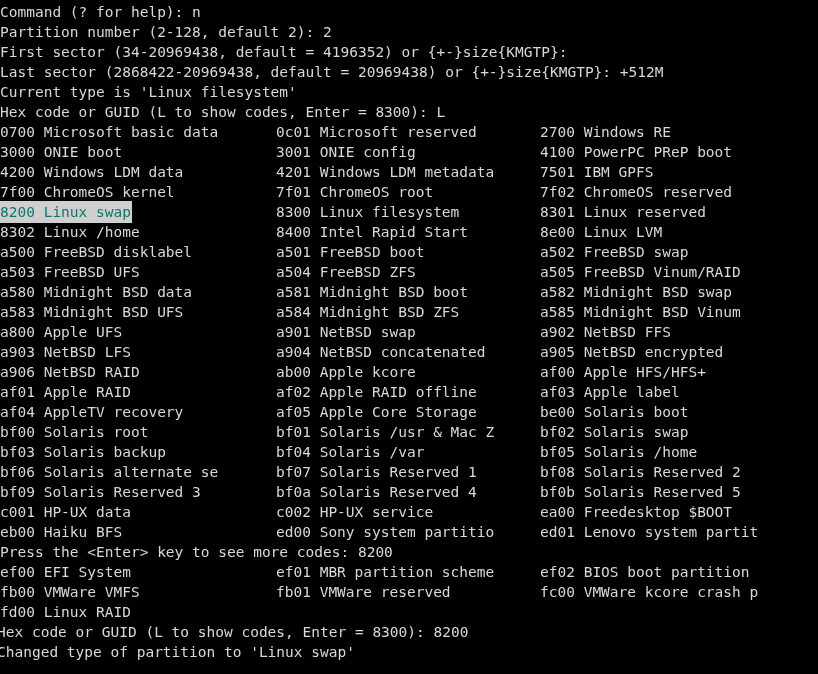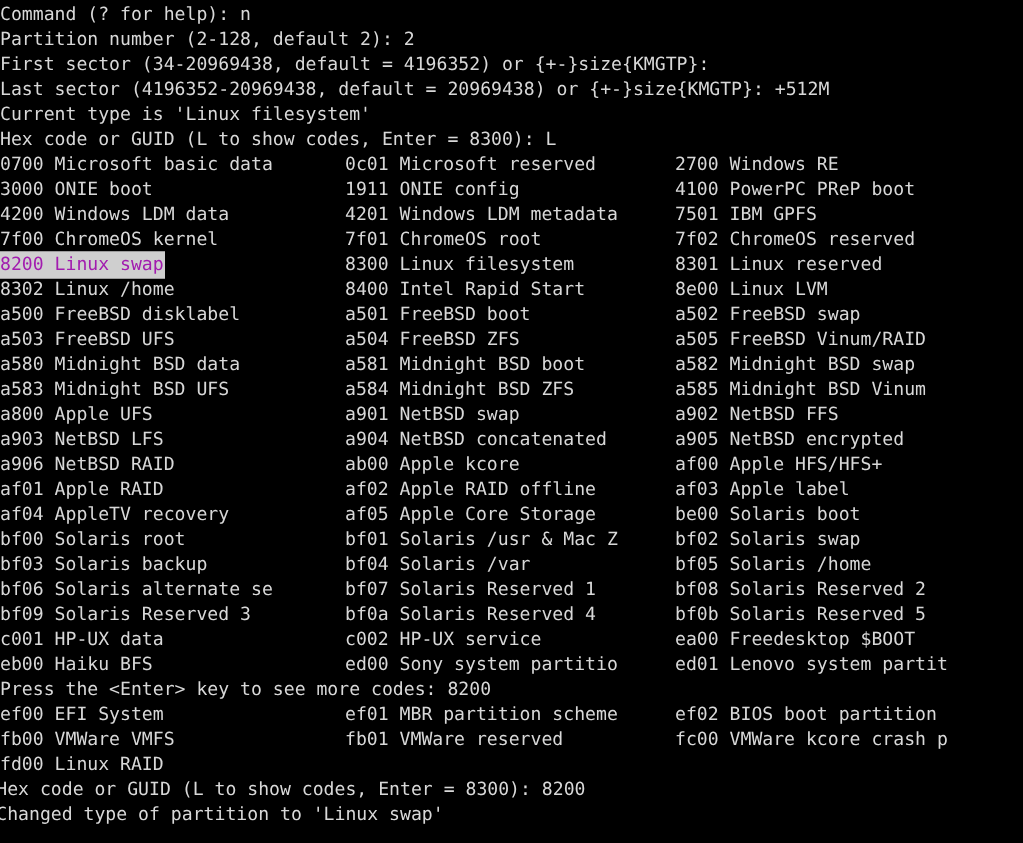--- a/index.html
+++ b/index.html
@@ -47,46 +47,46 @@
     position: absolute;
     top: 0;
     white-space: pre;
     display: inline-block;
   }
   .c0 { left: 0px; }
   .c1 { left: 276px; }
   .c2 { left: 540px; }
   .hl {
     background: #cfcfcf;
-    color: #a21caf;
+    color: #0f766e;
     padding: 1px 1px 1px 0;
     margin: -1px 0;
   }
   .shifted {
     margin-left: -3px;
   }
 </style>
 </head>
 <body>
 
 <div id="terminal">
   <div class="screen">
 
     <div id="prompt-block">
         <div class="line">Command (? for help): n</div>
         <div class="line">Partition number (2-128, default 2): 2</div>
         <div class="line">First sector (34-20969438, default = 4196352) or {+-}size{KMGTP}:</div>
-        <div class="line">Last sector (4196352-20969438, default = 20969438) or {+-}size{KMGTP}: +512M</div>
+        <div class="line">Last sector (2868422-20969438, default = 20969438) or {+-}size{KMGTP}: +512M</div>
         <div class="line">Current type is 'Linux filesystem'</div>
         <div class="line">Hex code or GUID (L to show codes, Enter = 8300): L</div>
       </div>
 
     <div id="table-block">
         <div class="row"><span class="cell c0">0700 Microsoft basic data</span><span class="cell c1">0c01 Microsoft reserved</span><span class="cell c2">2700 Windows RE</span></div>
-        <div class="row"><span class="cell c0">3000 ONIE boot</span><span class="cell c1">1911 ONIE config</span><span class="cell c2">4100 PowerPC PReP boot</span></div>
+        <div class="row"><span class="cell c0">3000 ONIE boot</span><span class="cell c1">3001 ONIE config</span><span class="cell c2">4100 PowerPC PReP boot</span></div>
         <div class="row"><span class="cell c0">4200 Windows LDM data</span><span class="cell c1">4201 Windows LDM metadata</span><span class="cell c2">7501 IBM GPFS</span></div>
         <div class="row"><span class="cell c0">7f00 ChromeOS kernel</span><span class="cell c1">7f01 ChromeOS root</span><span class="cell c2">7f02 ChromeOS reserved</span></div>
         <div class="row"><span class="cell c0 hl">8200 Linux swap</span><span class="cell c1">8300 Linux filesystem</span><span class="cell c2">8301 Linux reserved</span></div>
         <div class="row"><span class="cell c0">8302 Linux /home</span><span class="cell c1">8400 Intel Rapid Start</span><span class="cell c2">8e00 Linux LVM</span></div>
         <div class="row"><span class="cell c0">a500 FreeBSD disklabel</span><span class="cell c1">a501 FreeBSD boot</span><span class="cell c2">a502 FreeBSD swap</span></div>
         <div class="row"><span class="cell c0">a503 FreeBSD UFS</span><span class="cell c1">a504 FreeBSD ZFS</span><span class="cell c2">a505 FreeBSD Vinum/RAID</span></div>
         <div class="row"><span class="cell c0">a580 Midnight BSD data</span><span class="cell c1">a581 Midnight BSD boot</span><span class="cell c2">a582 Midnight BSD swap</span></div>
         <div class="row"><span class="cell c0">a583 Midnight BSD UFS</span><span class="cell c1">a584 Midnight BSD ZFS</span><span class="cell c2">a585 Midnight BSD Vinum</span></div>
         <div class="row"><span class="cell c0">a800 Apple UFS</span><span class="cell c1">a901 NetBSD swap</span><span class="cell c2">a902 NetBSD FFS</span></div>
         <div class="row"><span class="cell c0">a903 NetBSD LFS</span><span class="cell c1">a904 NetBSD concatenated</span><span class="cell c2">a905 NetBSD encrypted</span></div>

